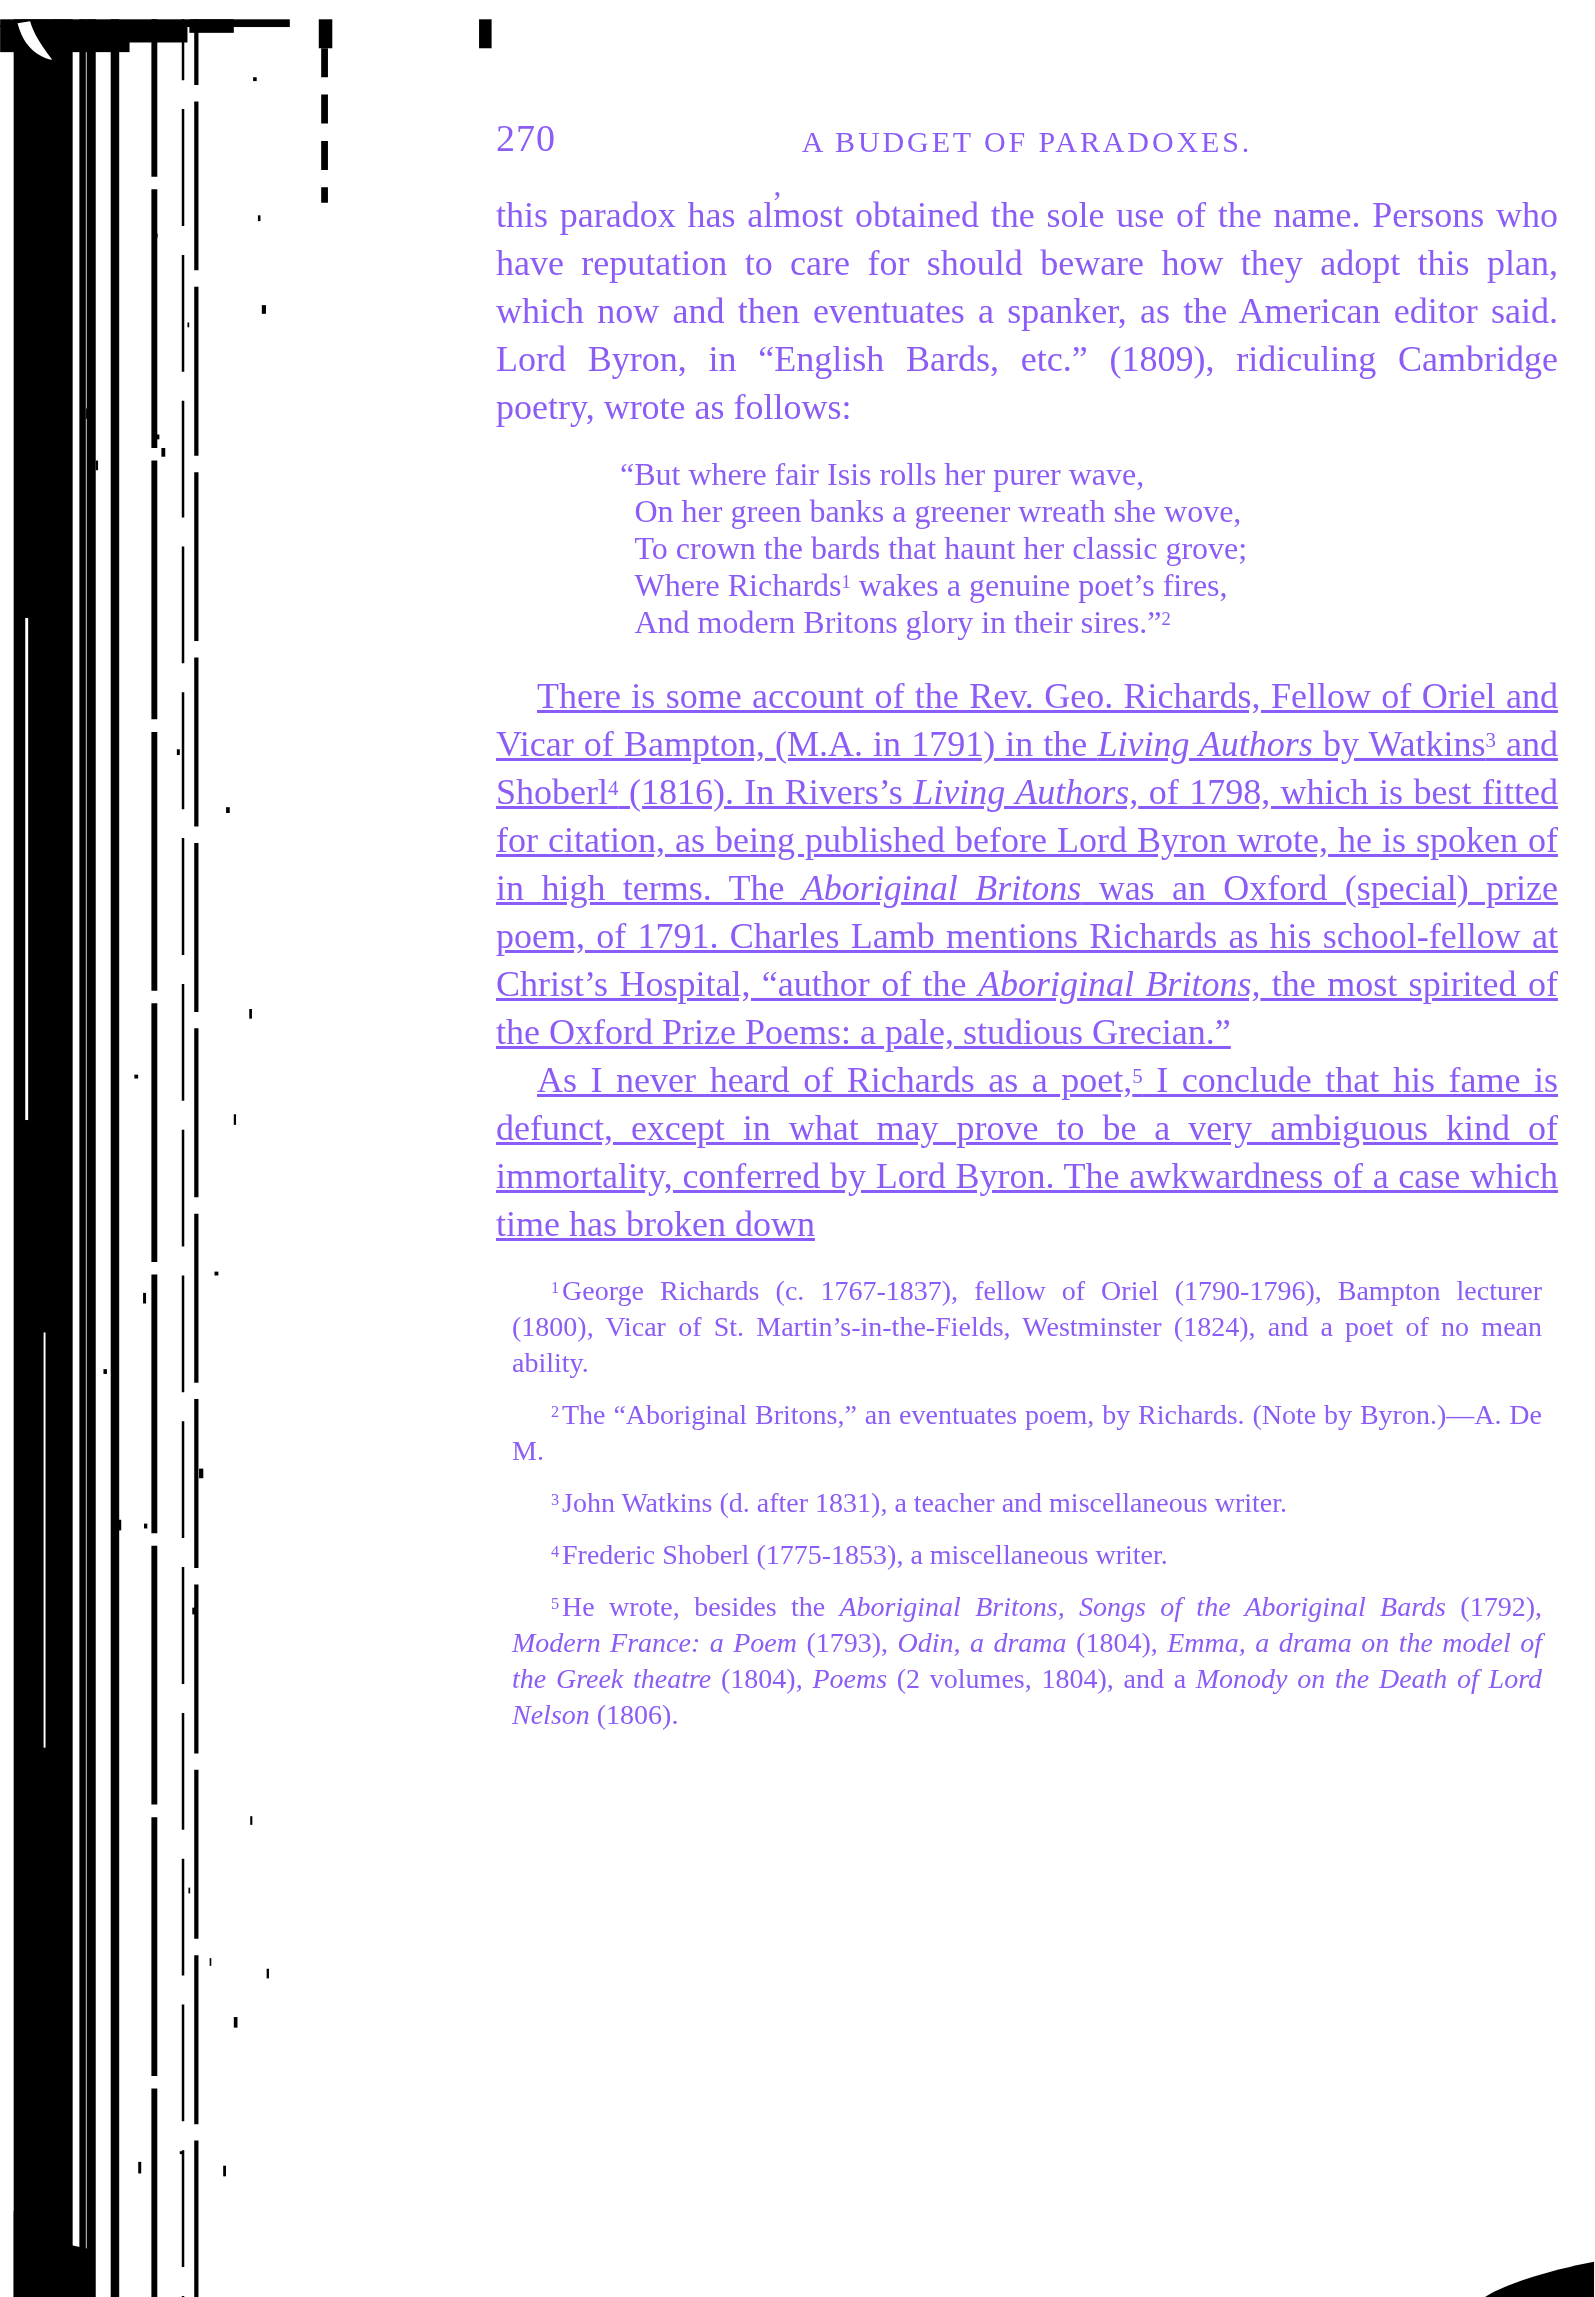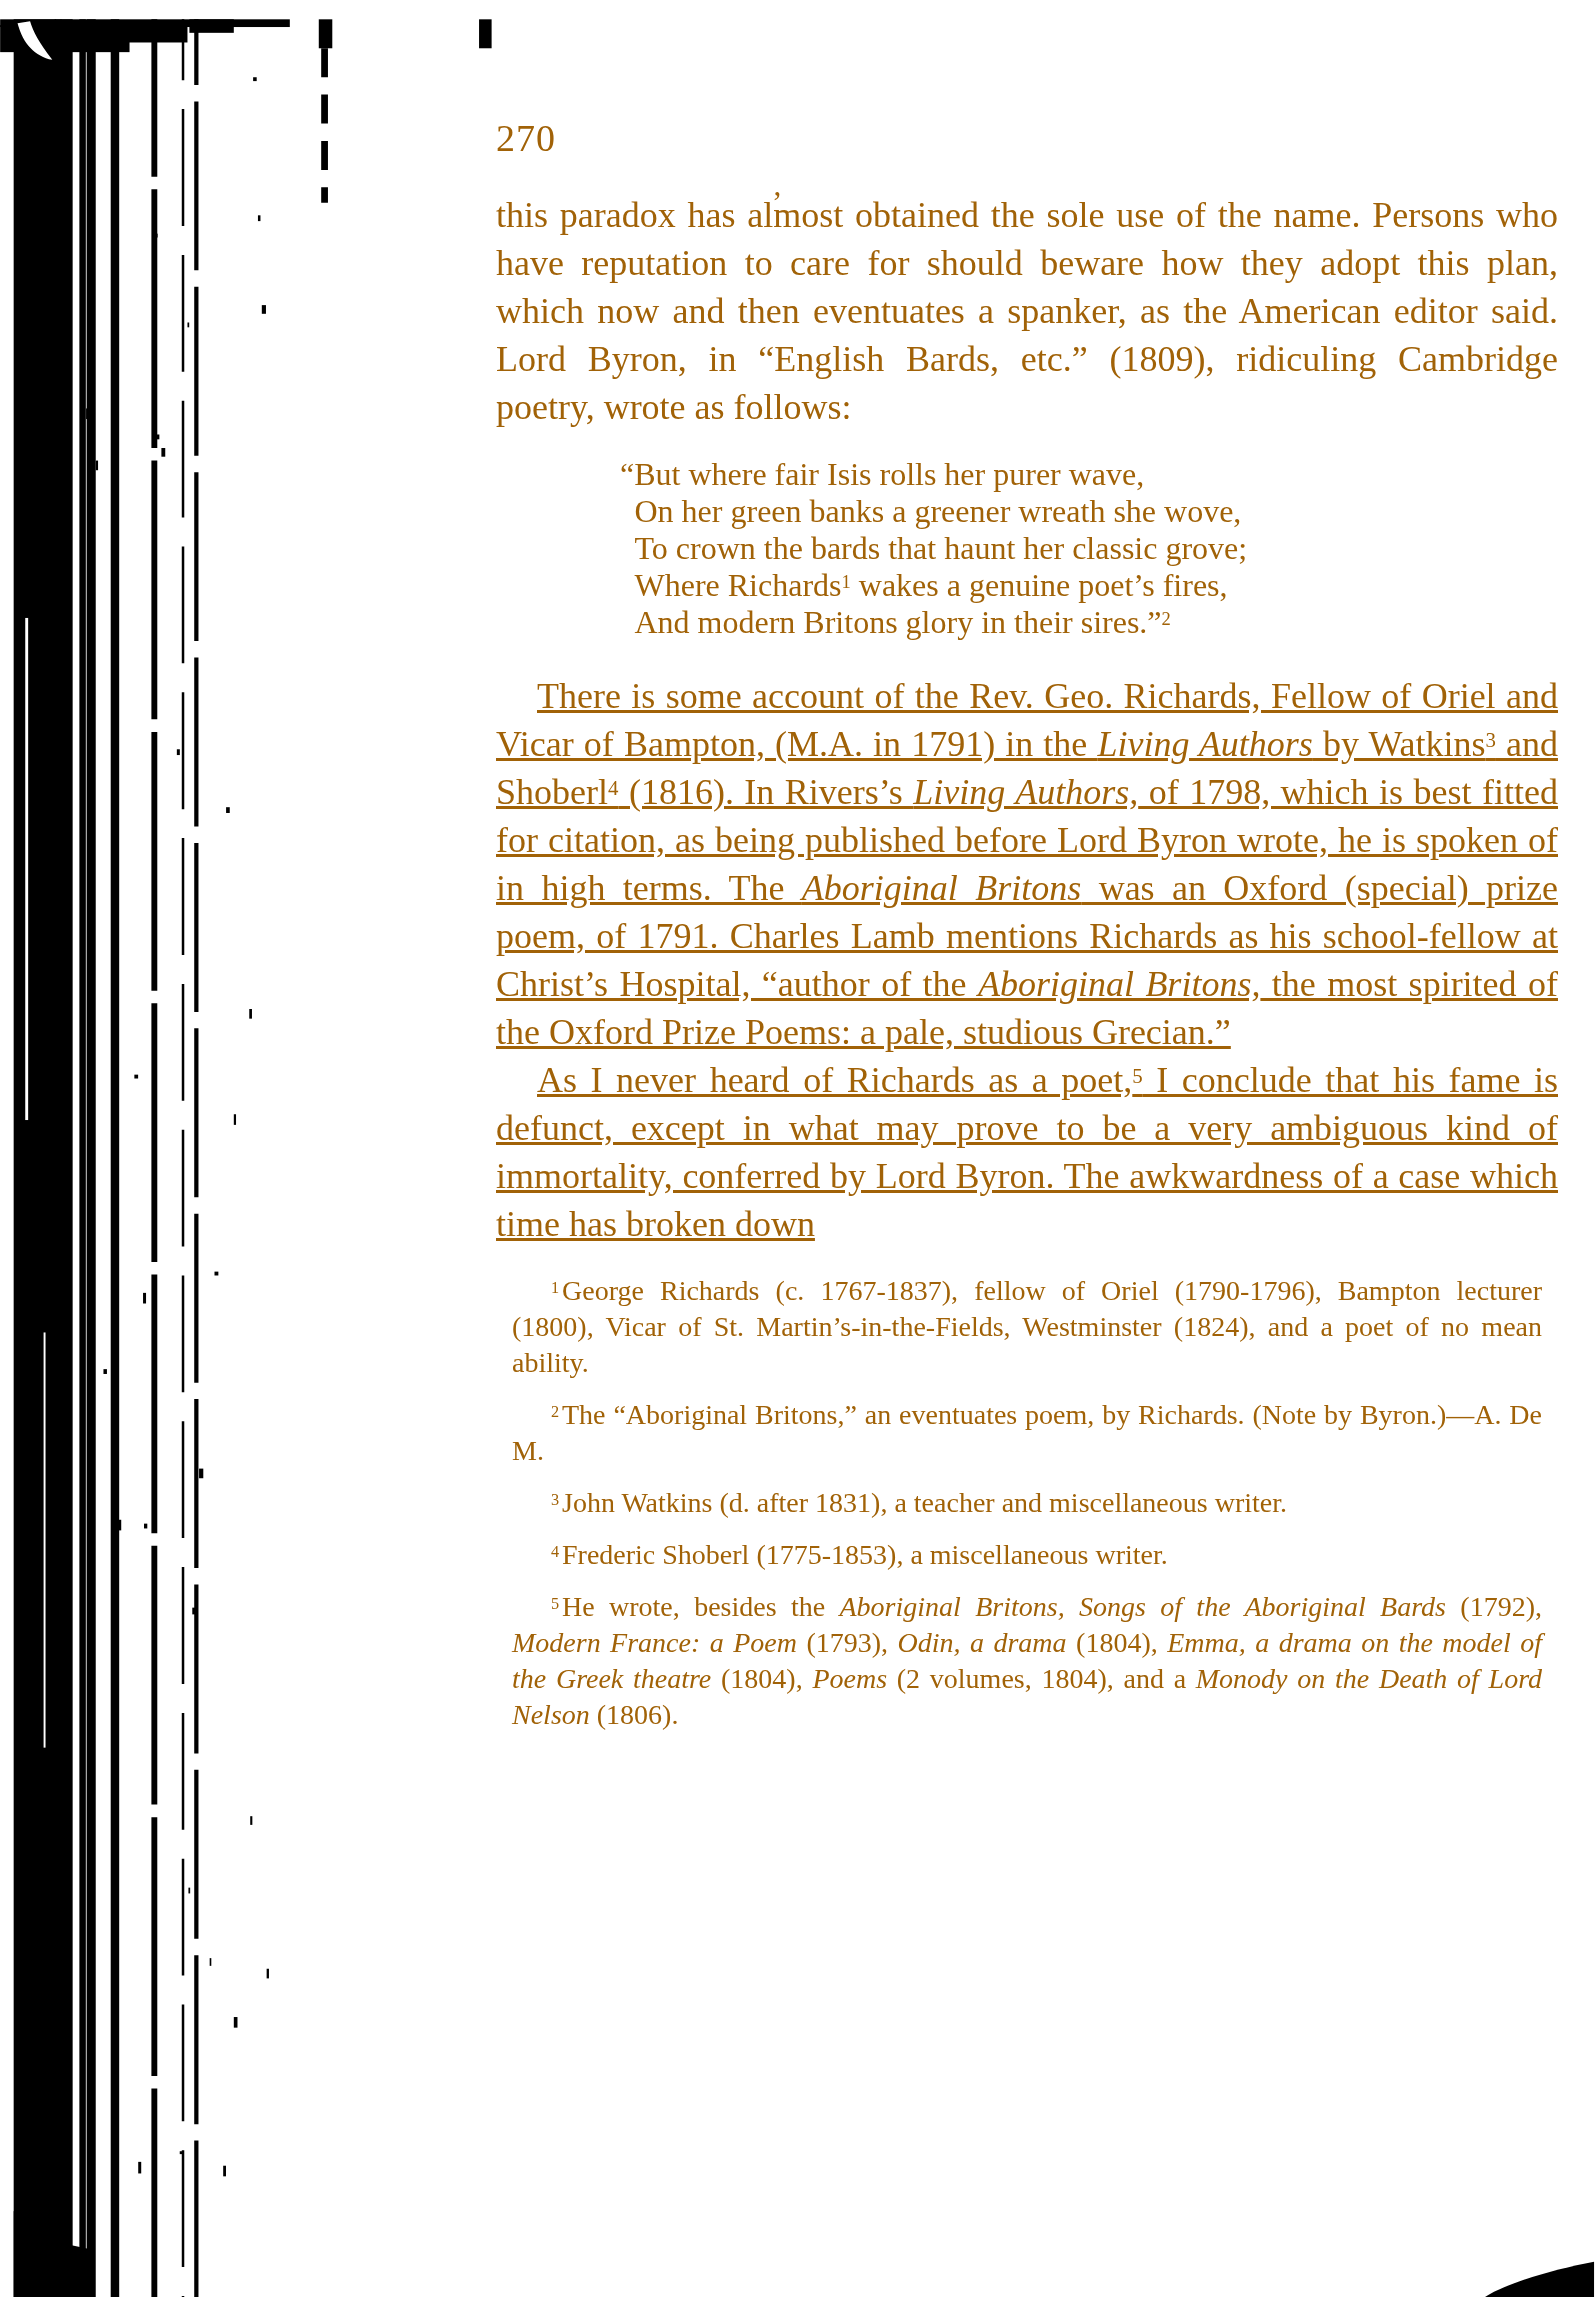--- a/index.html
+++ b/index.html
@@ -1,21 +1,21 @@
 <!DOCTYPE html>
 <html><head>
 <meta charset="utf-8">
 <style>
   html,body{margin:0;padding:0;background:#ffffff;}
   .page{
     position:relative;
     width:1595px;height:2298px;
     background:#ffffff;
     font-family:"Liberation Serif",serif;
-    color:#a16207;
+    color:#8b5cf6;
     overflow:hidden;
   }
   .gutter-svg{position:absolute;top:0;left:0;pointer-events:none;}
   .corner-svg{position:absolute;right:0;bottom:0;pointer-events:none;}
 
   .content{position:absolute;left:496px;top:114px;width:1062px;}
 
   .running-head{position:relative;height:50px;}
   .folio{font-size:38px;line-height:48px;letter-spacing:1px;}
   .head-title{
@@ -106,20 +106,21 @@
   </svg>
 
   <svg class="corner-svg" width="126" height="42" viewBox="0 0 130 44">
     <path d="M130,6 C88,14 38,28 14,44 L130,44 Z" fill="#000"></path>
   </svg>
 
   <div class="content">
 
     <div class="running-head">
       <span class="folio">270</span>
+      <span class="head-title">A BUDGET OF PARADOXES.</span>
       <span class="tick">’</span>
     </div>
 
     <p class="para first"><span>this paradox has almost obtained the sole use of the name. Persons who have reputation to care for should beware how they adopt this plan, which now and then eventuates a spanker, as the American editor said.  Lord Byron, in “English Bards, etc.” (1809), ridiculing Cambridge poetry, wrote as follows:</span></p>
 
     <div class="poem">
         <div class="poem-line"><span>“But where fair Isis rolls her purer wave,</span></div>
         <div class="poem-line cont"><span>On her green banks a greener wreath she wove,</span></div>
         <div class="poem-line cont"><span>To crown the bards that haunt her classic grove;</span></div>
         <div class="poem-line cont"><span>Where Richards</span><sup>1</sup><span> wakes a genuine poet’s fires,</span></div>

